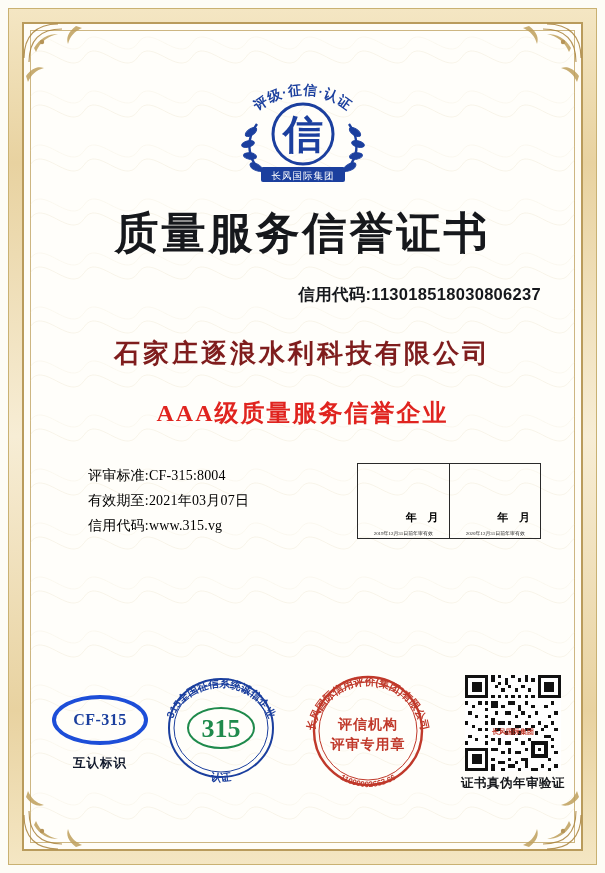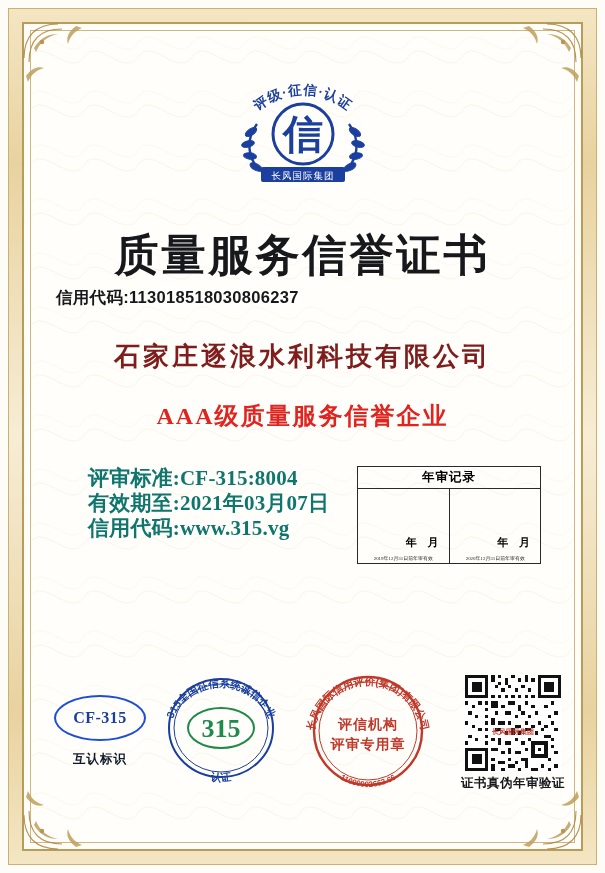--- a/index.html
+++ b/index.html
@@ -71,32 +71,32 @@
     display: flex;
     justify-content: center;
   }
   .logo {
     width: 160px;
     height: 128px;
     position: relative;
   }
 
   .main-title {
-    margin-top: 32px;
+    margin-top: 10px;
     text-align: center;
     font-family: "Liberation Sans", sans-serif;
     font-weight: bold;
     font-size: 44px;
     letter-spacing: 3px;
     color: #16181c;
   }
 
   .code-line {
-    margin-top: 2px;
-    text-align: left;
+    margin-top: 21px;
+    text-align: right;
     padding-right: 8px;
     font-family: "Liberation Sans", sans-serif;
     font-weight: bold;
     font-size: 16.5px;
     color: #16181c;
     letter-spacing: .3px;
   }
 
   .company {
     margin-top: 30px;
@@ -121,24 +121,24 @@
   
   .mid-row {
     margin-top: 34px;
     display: flex;
     align-items: flex-start;
     justify-content: space-between;
   }
   .details {
     padding-left: 32px;
     font-family: "Liberation Serif", serif;
-    font-weight: bold;
-    font-size: 21px;
+    font-weight: normal;
+    font-size: 14px;
     line-height: 25px;
-    color: #0f766e;
+    color: #000000;
     white-space: nowrap;
   }
   .details div { letter-spacing: .2px; }
 
   .year-table {
     width: 182px;
     border: 1px solid #2a2a2a;
     margin-right: 8px;
     background: transparent;
   }
@@ -194,21 +194,21 @@
   .cf315 {
     left: 22px;
     top: 22px;
     width: 96px;
     text-align: center;
   }
   .cf315 .oval {
     width: 88px;
     height: 42px;
     margin: 0 auto;
-    border: 2px solid #1d4ed8;
+    border: 4px solid #1d4ed8;
     border-radius: 50%;
     display: flex;
     align-items: center;
     justify-content: center;
     color: #1b3f9e;
     font-family: "Liberation Serif", serif;
     font-weight: bold;
     font-size: 16px;
     letter-spacing: .5px;
   }
@@ -372,21 +372,20 @@
     <div class="grade">AAA级质量服务信誉企业</div>
 
     <div class="mid-row">
       <div class="details">
         <div>评审标准:CF-315:8004</div>
         <div>有效期至:2021年03月07日</div>
         <div>信用代码:www.315.vg</div>
       </div>
 
       <div class="year-table">
-        <div class="year-title">年审记录</div>
         <div class="year-cells">
           <div class="year-cell">
             <div class="ym">年 月</div>
             <div class="note">2019年12月31日前年审有效</div>
           </div>
           <div class="year-cell">
             <div class="ym">年 月</div>
             <div class="note">2020年12月31日前年审有效</div>
           </div>
         </div>

